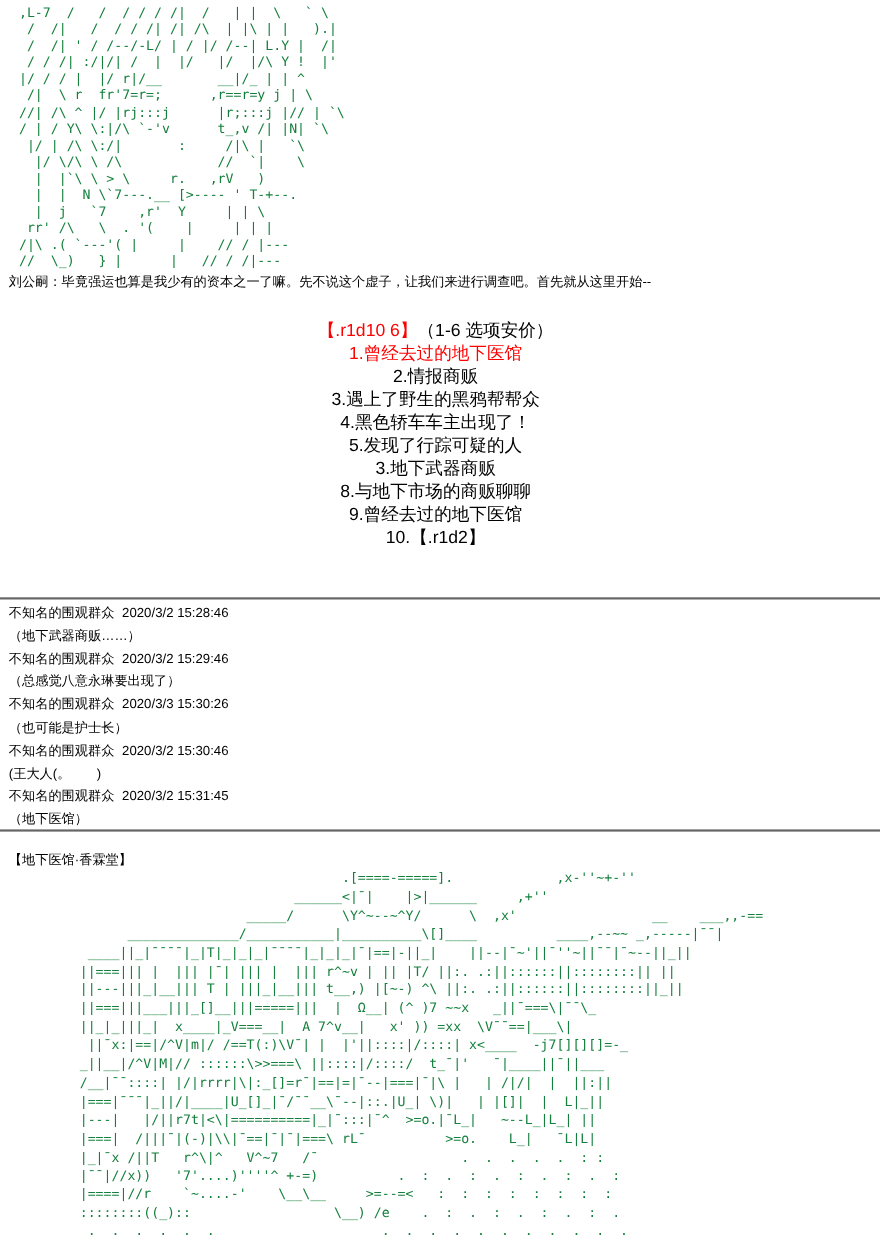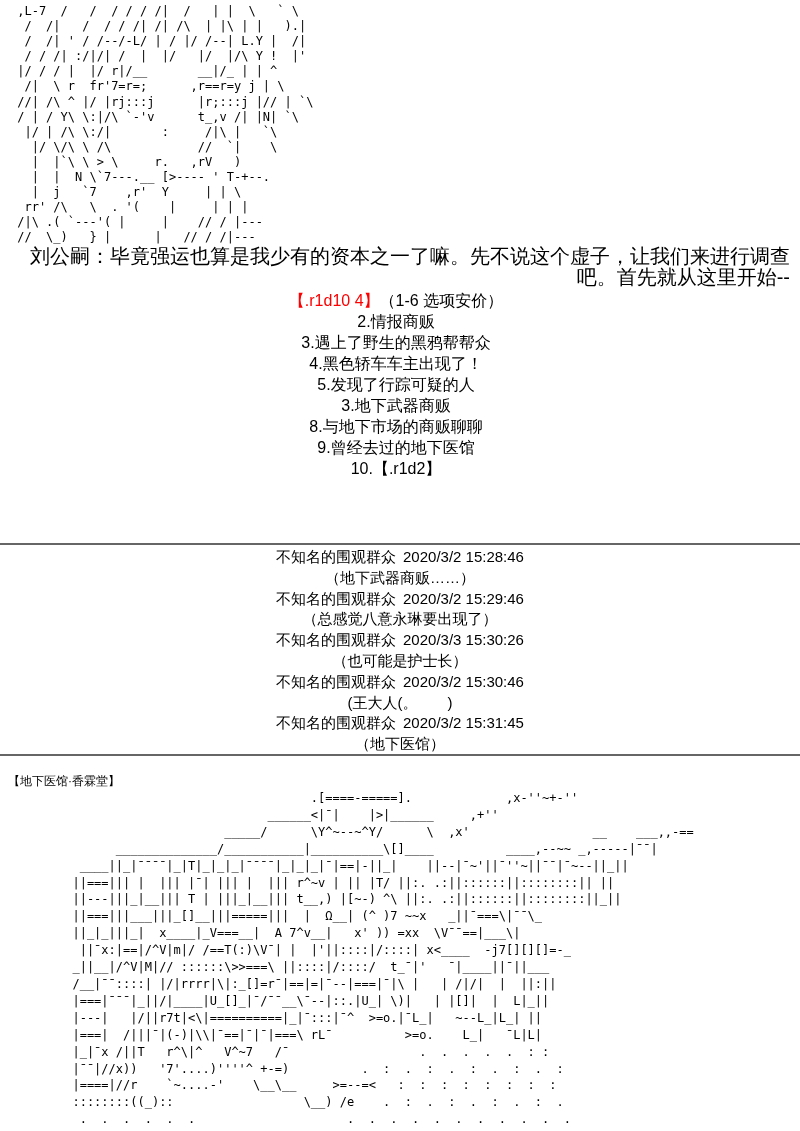--- a/index.html
+++ b/index.html
@@ -8,51 +8,50 @@
     width:800px;height:1131px;
     background:#ffffff;
     color:#000;
     font-family:"Liberation Sans", sans-serif;
     overflow:hidden;
   }
   .aa{
     font-family:"DejaVu Sans Mono", monospace;
     white-space:pre;
     margin:0;
-    color:#000000;
+    color:#15803d;
   }
   .aa-top{
     position:absolute;left:10px;top:4px;
     font-size:12px;line-height:15.1px;
   }
   .aa-bottom{
     position:absolute;left:58px;top:790px;
     font-size:12px;line-height:16.9px;
   }
   .narration{
     position:absolute;left:8px;top:246px;width:782px;
-    font-size:20px;line-height:21px;
+    font-size:12px;line-height:21px;
     word-break:break-all;
-    text-align:right;
   }
   .dice{
     position:absolute;left:0;top:290px;width:792px;
     text-align:center;
     font-size:16px;line-height:21px;
   }
   .red{color:var(--accent,#ff0000);}
   .divider{
     position:absolute;left:0;width:800px;height:0;
     border-top:2px solid #666;
   }
   .divider-1{top:543px;}
   .divider-2{top:754px;}
   .comments{
     position:absolute;left:8px;top:547px;width:784px;
-    font-size:15px;line-height:20.8px;text-align:center;
+    font-size:12px;line-height:20.8px;
   }
   .comment-ts{margin-left:7px;}
   .location{
     position:absolute;left:8px;top:771px;
     font-size:12px;line-height:21px;
   }
 </style>
 </head>
 <body>
 
@@ -71,21 +70,22 @@
    |  |`\ \ &gt; \     r.   ,rV   )
    |  |  N \`7---.__ [&gt;---- ' T-+--.
    |  j   `7    ,r'  Y     | | \
   rr' /\   \  . '(    |     | | |
  /|\ .( `---'( |     |    // / |--- 
  //  \_)   } |      |   // / /|---</pre>
 
   <div class="narration">刘公嗣：毕竟强运也算是我少有的资本之一了嘛。先不说这个虚子，让我们来进行调查吧。首先就从这里开始--</div>
 
   <div class="dice">
-    <div><span class="red">【.r1d10 4】</span><span>（1-6 选项安价）</span></div>
+    <div><span class="red">【.r1d10 6】</span><span>（1-6 选项安价）</span></div>
+    <div class="opt red">1.曾经去过的地下医馆</div>
     <div class="opt">2.情报商贩</div>
     <div class="opt">3.遇上了野生的黑鸦帮帮众</div>
     <div class="opt">4.黑色轿车车主出现了！</div>
     <div class="opt">5.发现了行踪可疑的人</div>
     <div class="opt">3.地下武器商贩</div>
     <div class="opt">8.与地下市场的商贩聊聊</div>
     <div class="opt">9.曾经去过的地下医馆</div>
     <div class="opt">10.【.r1d2】</div>
   </div>
 

